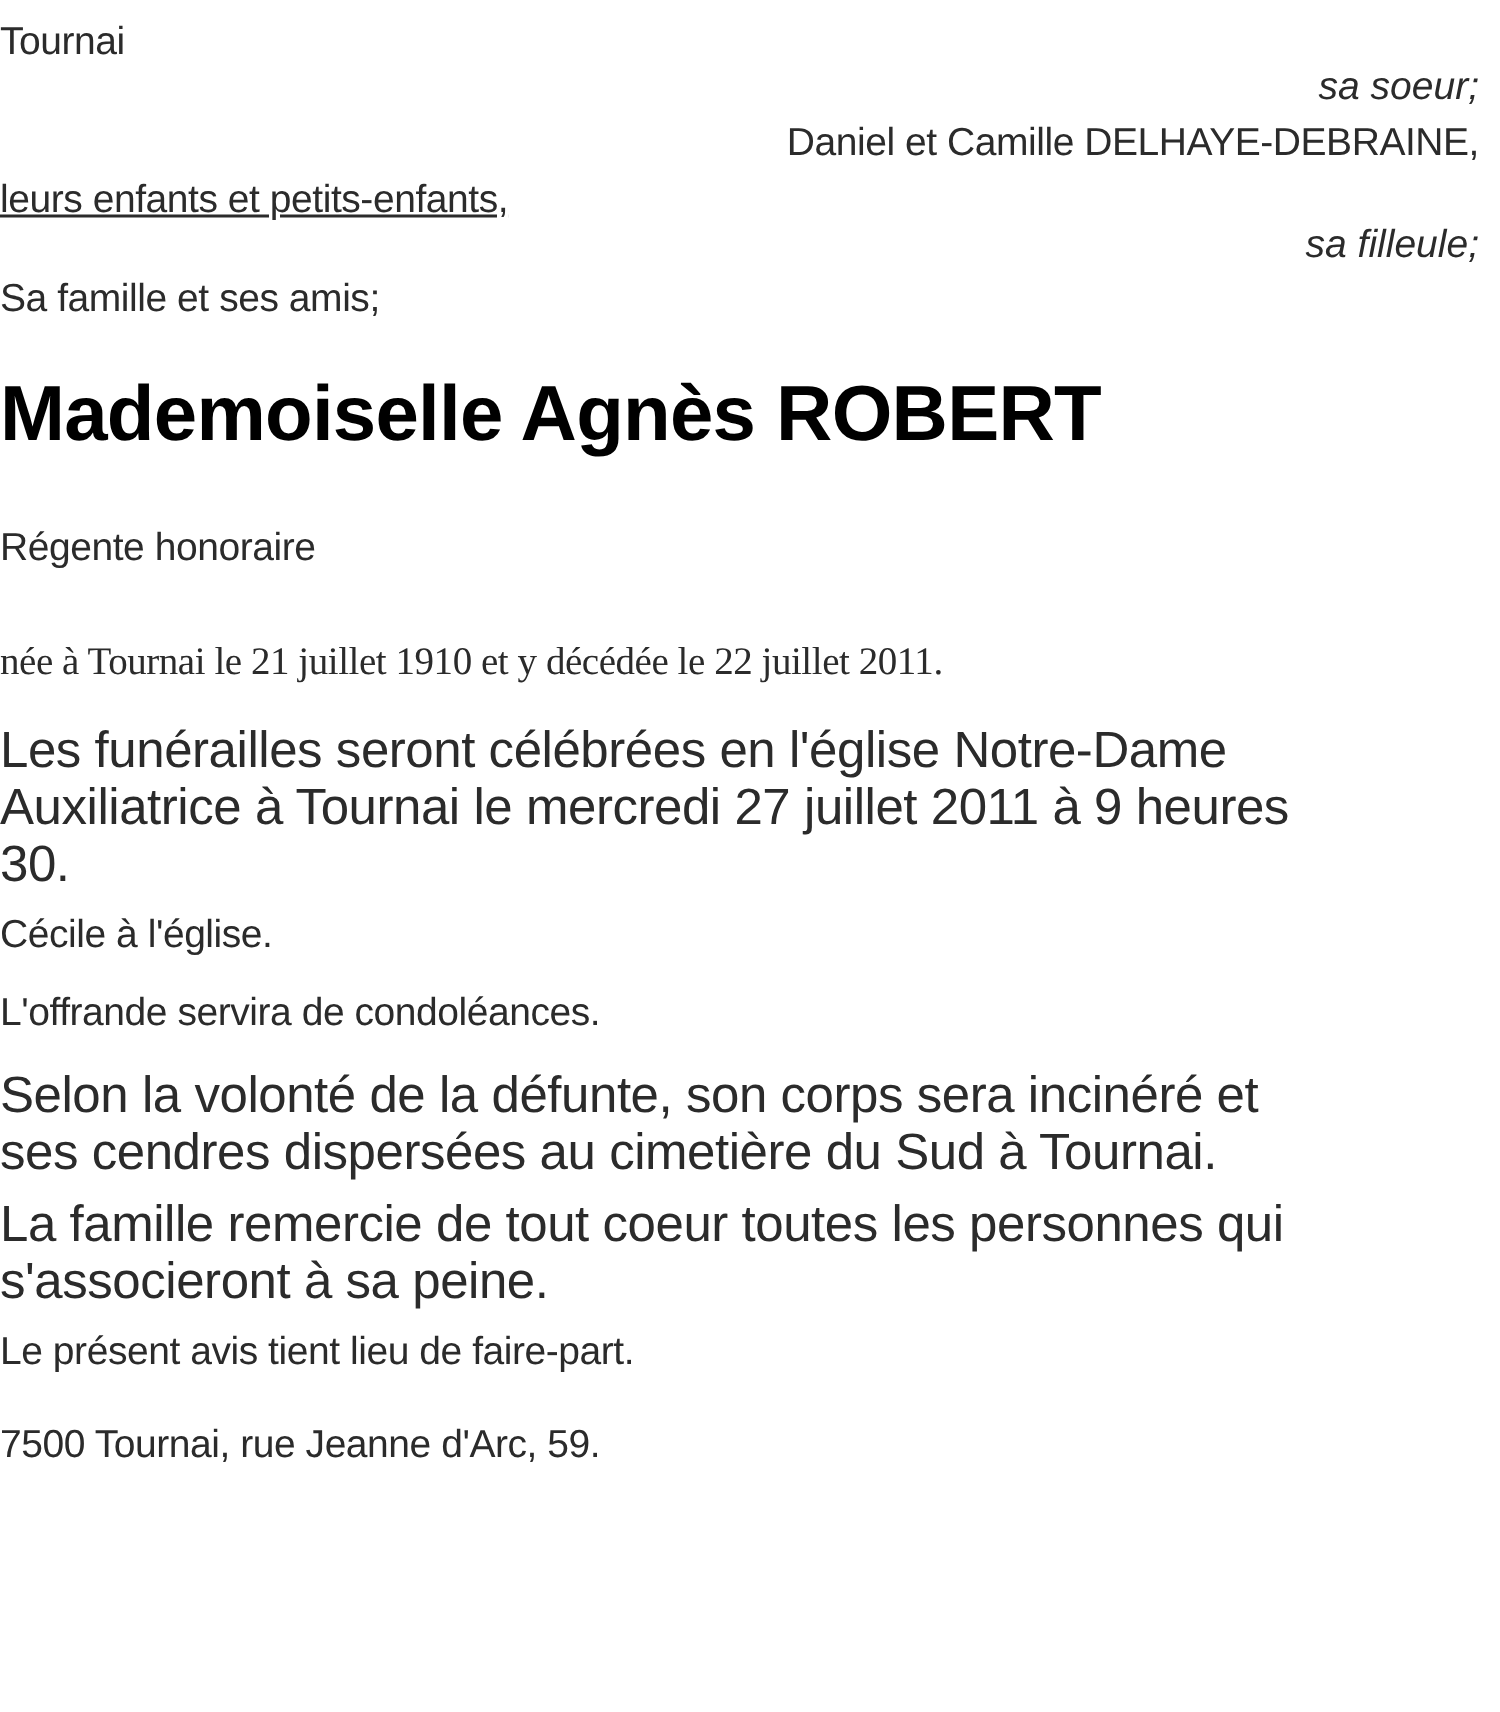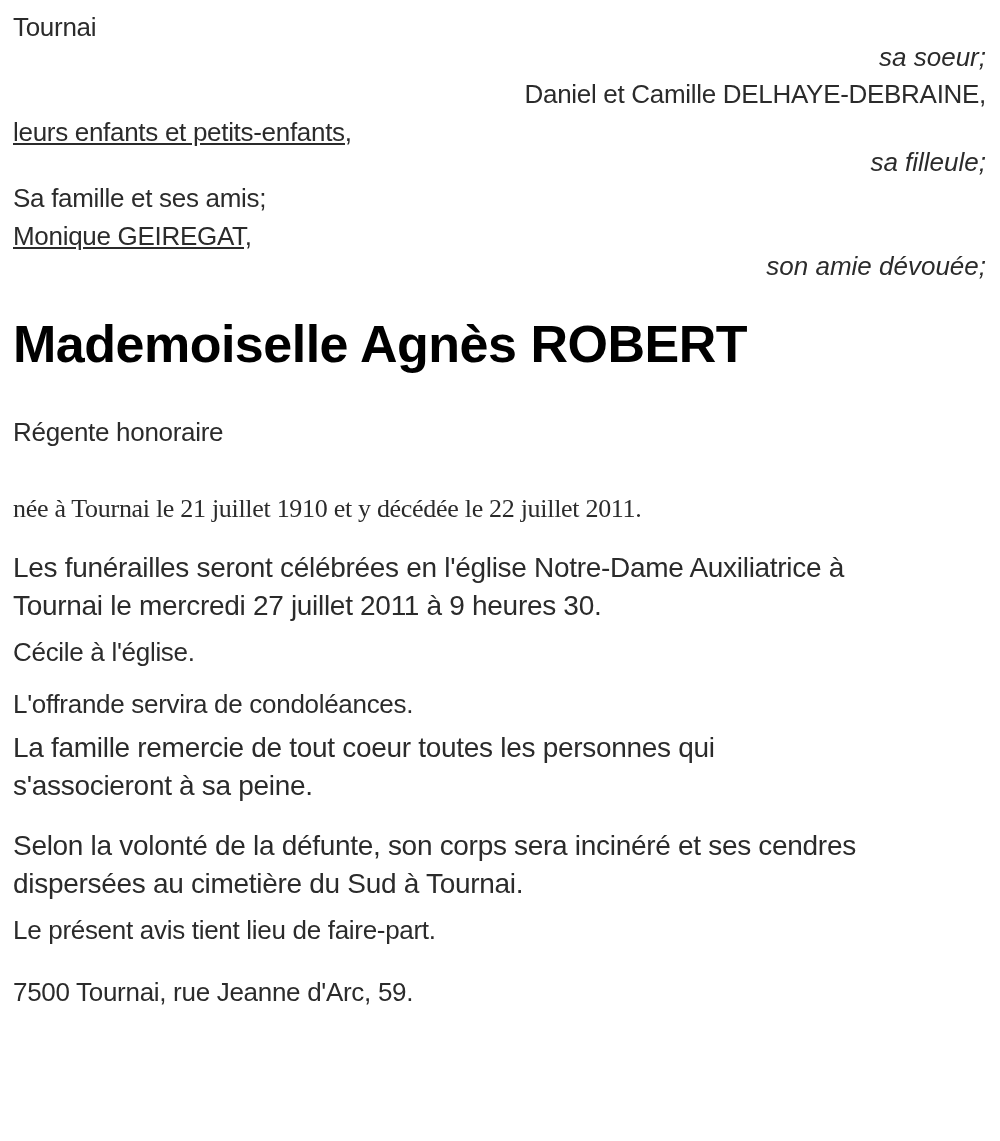--- a/index.html
+++ b/index.html
@@ -8,30 +8,30 @@
   body {
     width: 1000px;
     height: 1141px;
     font-family: "Liberation Sans", "DejaVu Sans", sans-serif;
     color: #2b2b2b;
     overflow: hidden;
   }
   .page {
     width: 996px;
     height: 1141px;
-    padding: 12px 10px 0 13px;
+    padding: 12px 10px 0 0;
   }
   .row {
     font-size: 26px;
     line-height: 30px;
     letter-spacing: -0.3px;
     white-space: nowrap;
   }
   .para {
-    font-size: 28px;
+    font-size: 34px;
     line-height: 38px;
     letter-spacing: -0.3px;
     max-width: 865px;
   }
   .relation {
     text-align: right;
     font-style: italic;
     white-space: nowrap;
     letter-spacing: 0;
   }
@@ -66,37 +66,35 @@
   <div class="row m0">Tournai</div>
 
   <div class="row relation m0">sa soeur;</div>
 
   <div class="row m7">Daniel et Camille DELHAYE-DEBRAINE,</div>
   <div class="row m8">leurs enfants et petits-enfants,</div>
   <div class="row relation m0">sa filleule;</div>
 
   <div class="row m6">Sa famille et ses amis;</div>
 
-  <div class="row m8">Monique GEIREGAT,</div>
-  <div class="row relation m0">son amie dévouée;</div>
 
 
   <h1 class="deceased-name m40">Mademoiselle Agnès ROBERT</h1>
 
   <div class="row m50">Régente honoraire</div>
 
   <div class="row m47">née à Tournai le 21 juillet 1910 et y décédée le 22 juillet 2011.</div>
 
   <p class="para m25">Les funérailles seront célébrées en l'église Notre-Dame Auxiliatrice à Tournai le mercredi 27 juillet 2011 à 9 heures 30.</p>
 
   <div class="row m12">Cécile à l'église.</div>
 
   <div class="row m22">L'offrande servira de condoléances.</div>
 
+  <p class="para m22">Selon la volonté de la défunte, son corps sera incinéré et ses cendres dispersées au cimetière du Sud à Tournai.</p>
+
   <p class="para m10">La famille remercie de tout coeur toutes les personnes qui s'associeront à sa peine.</p>
-
-  <p class="para m22">Selon la volonté de la défunte, son corps sera incinéré et ses cendres dispersées au cimetière du Sud à Tournai.</p>
 
   <div class="row m12">Le présent avis tient lieu de faire-part.</div>
 
   <div class="row m45">7500 Tournai, rue Jeanne d'Arc, 59.</div>
 
 </main>
 
 </body></html>

